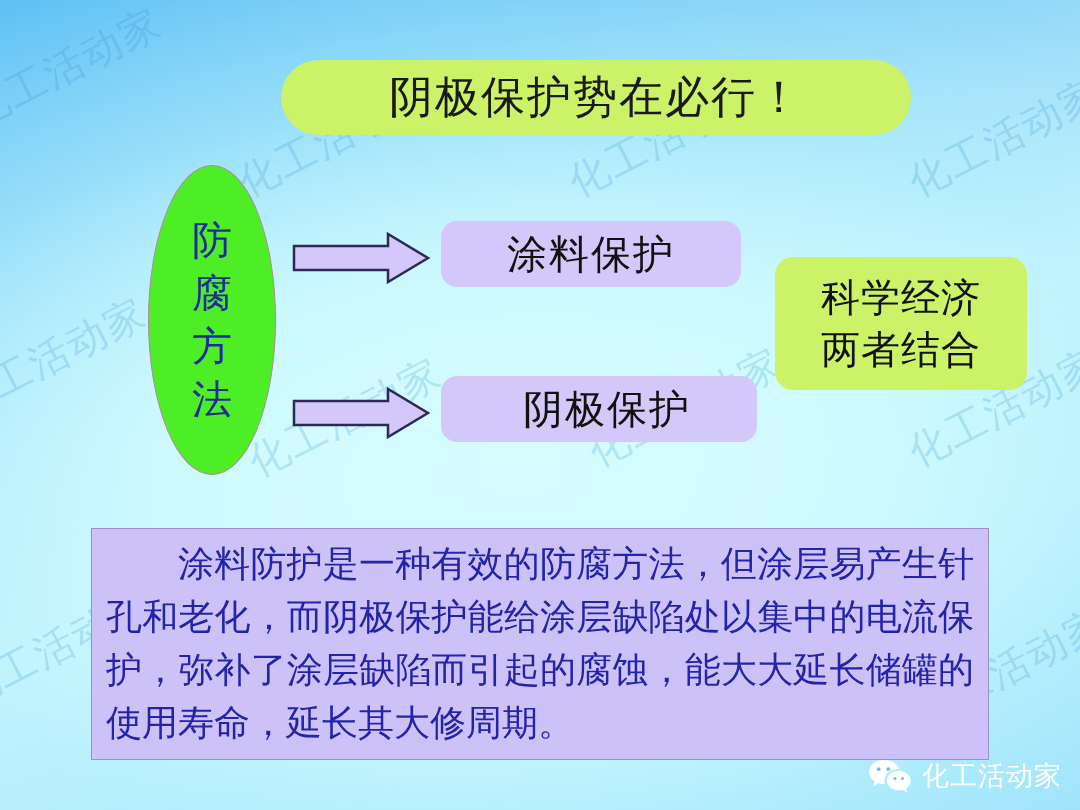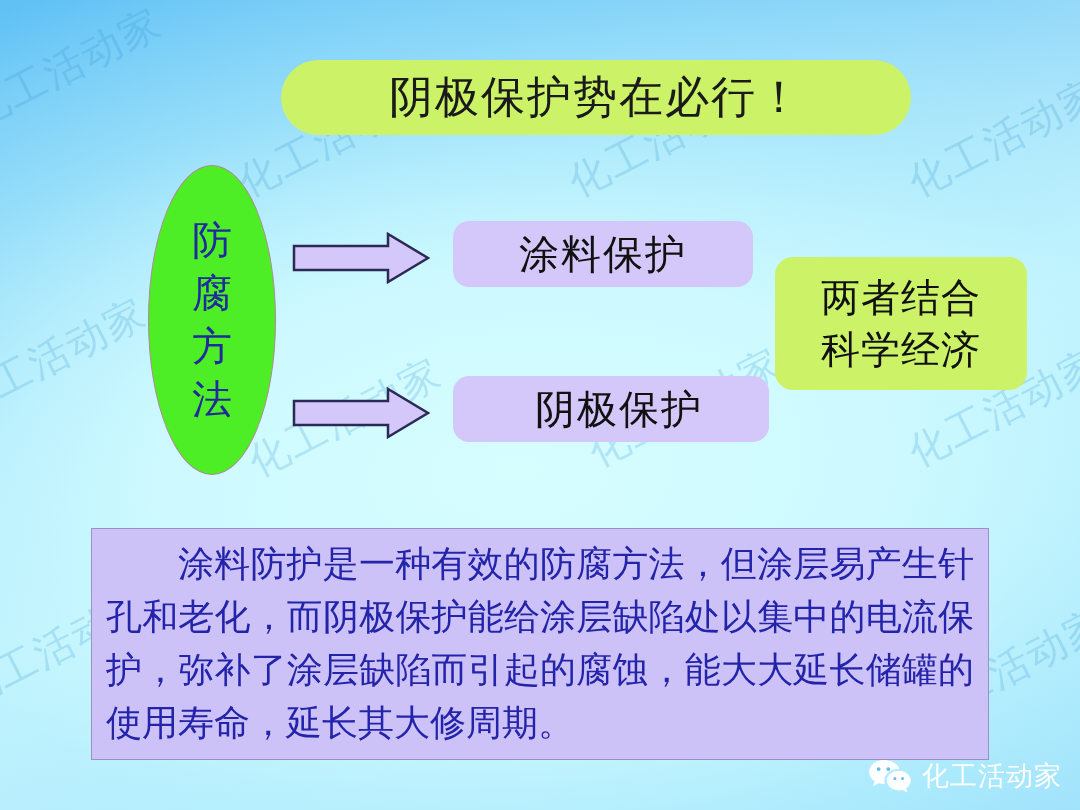--- a/index.html
+++ b/index.html
@@ -100,21 +100,20 @@
     position: absolute;
     background: #d4c8fb;
     border-radius: 16px;
     display: flex;
     align-items: center;
     justify-content: center;
     font-size: 40px;
     color: #111111;
     letter-spacing: 2px;
     font-family: "Liberation Serif", "DejaVu Serif", serif;
-    margin-left: 12px;
   }
   #pbox-coating { left: 441px; top: 221px; width: 300px; height: 66px; }
   #pbox-cathodic { left: 441px; top: 376px; width: 300px; height: 66px; padding-left: 16px; }
 
   
   #green-box {
     position: absolute;
     left: 775px;
     top: 257px;
     width: 252px;
@@ -211,22 +210,22 @@
   <div class="arrow" style="left:292px; top:387px;">
     <svg width="138" height="52" viewBox="0 0 138 52">
       <polygon points="2,14 96,14 96,2 136,26 96,50 96,38 2,38" fill="#d4c8fb" stroke="#2b2a55" stroke-width="2.5" stroke-linejoin="miter"></polygon>
     </svg>
   </div>
 
   <div class="pbox" id="pbox-coating">涂料保护</div>
   <div class="pbox" id="pbox-cathodic">阴极保护</div>
 
   <div id="green-box">
+    <span>科学经济</span>
     <span>两者结合</span>
-    <span>科学经济</span>
   </div>
 
   <div id="para-box">
     <div id="para-text">涂料防护是一种有效的防腐方法，但涂层易产生针孔和老化，而阴极保护能给涂层缺陷处以集中的电流保护，弥补了涂层缺陷而引起的腐蚀，能大大延长储罐的使用寿命，延长其大修周期。</div>
   </div>
 
   <div id="brand">
     <svg id="wechat-icon" viewBox="0 0 44 36">
       <path d="M15.5 2C7.6 2 1.2 7.3 1.2 13.9c0 3.7 2.1 7.1 5.4 9.3L5.1 28.2l5.6-2.9c1.5.4 3.1.6 4.8.6.5 0 1 0 1.5-.1-.4-1.1-.6-2.2-.6-3.4 0-6.3 6.1-11.4 13.6-11.4.5 0 1 0 1.4.1C30.1 6.1 23.5 2 15.5 2z" fill="#ffffff"></path>
       <circle cx="10.7" cy="11.1" r="1.9" fill="#5fbdf0"></circle>

